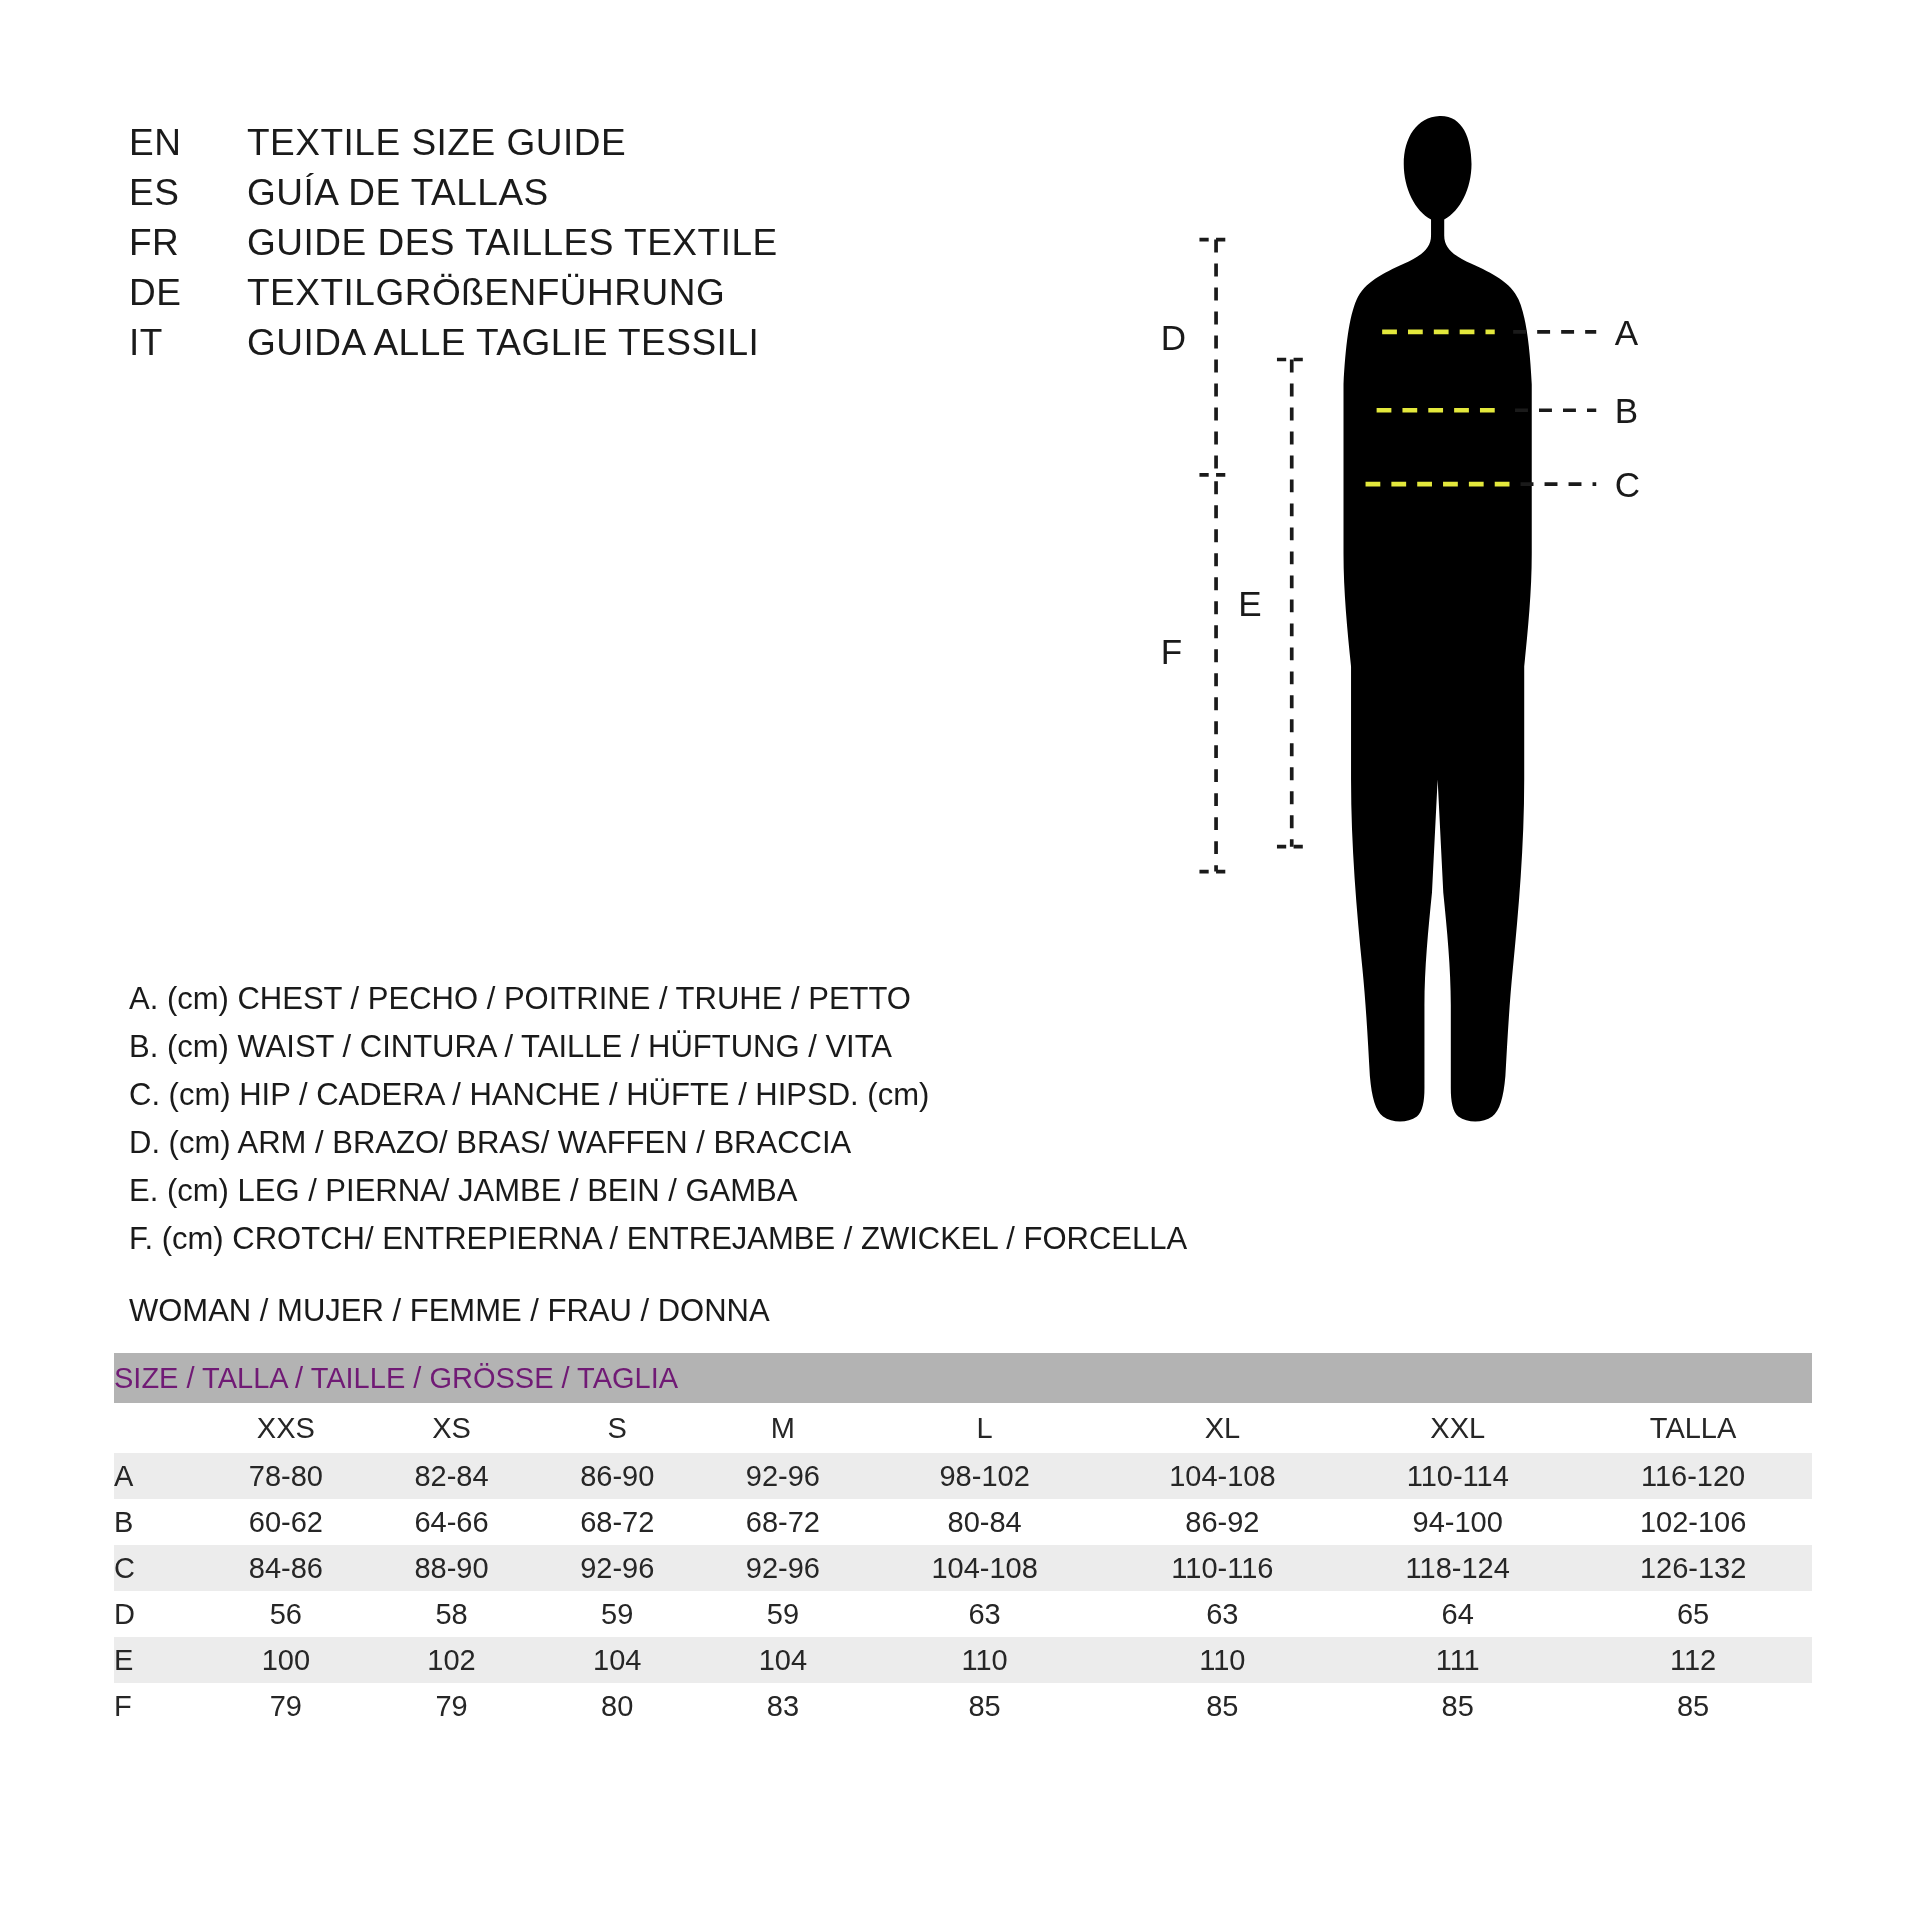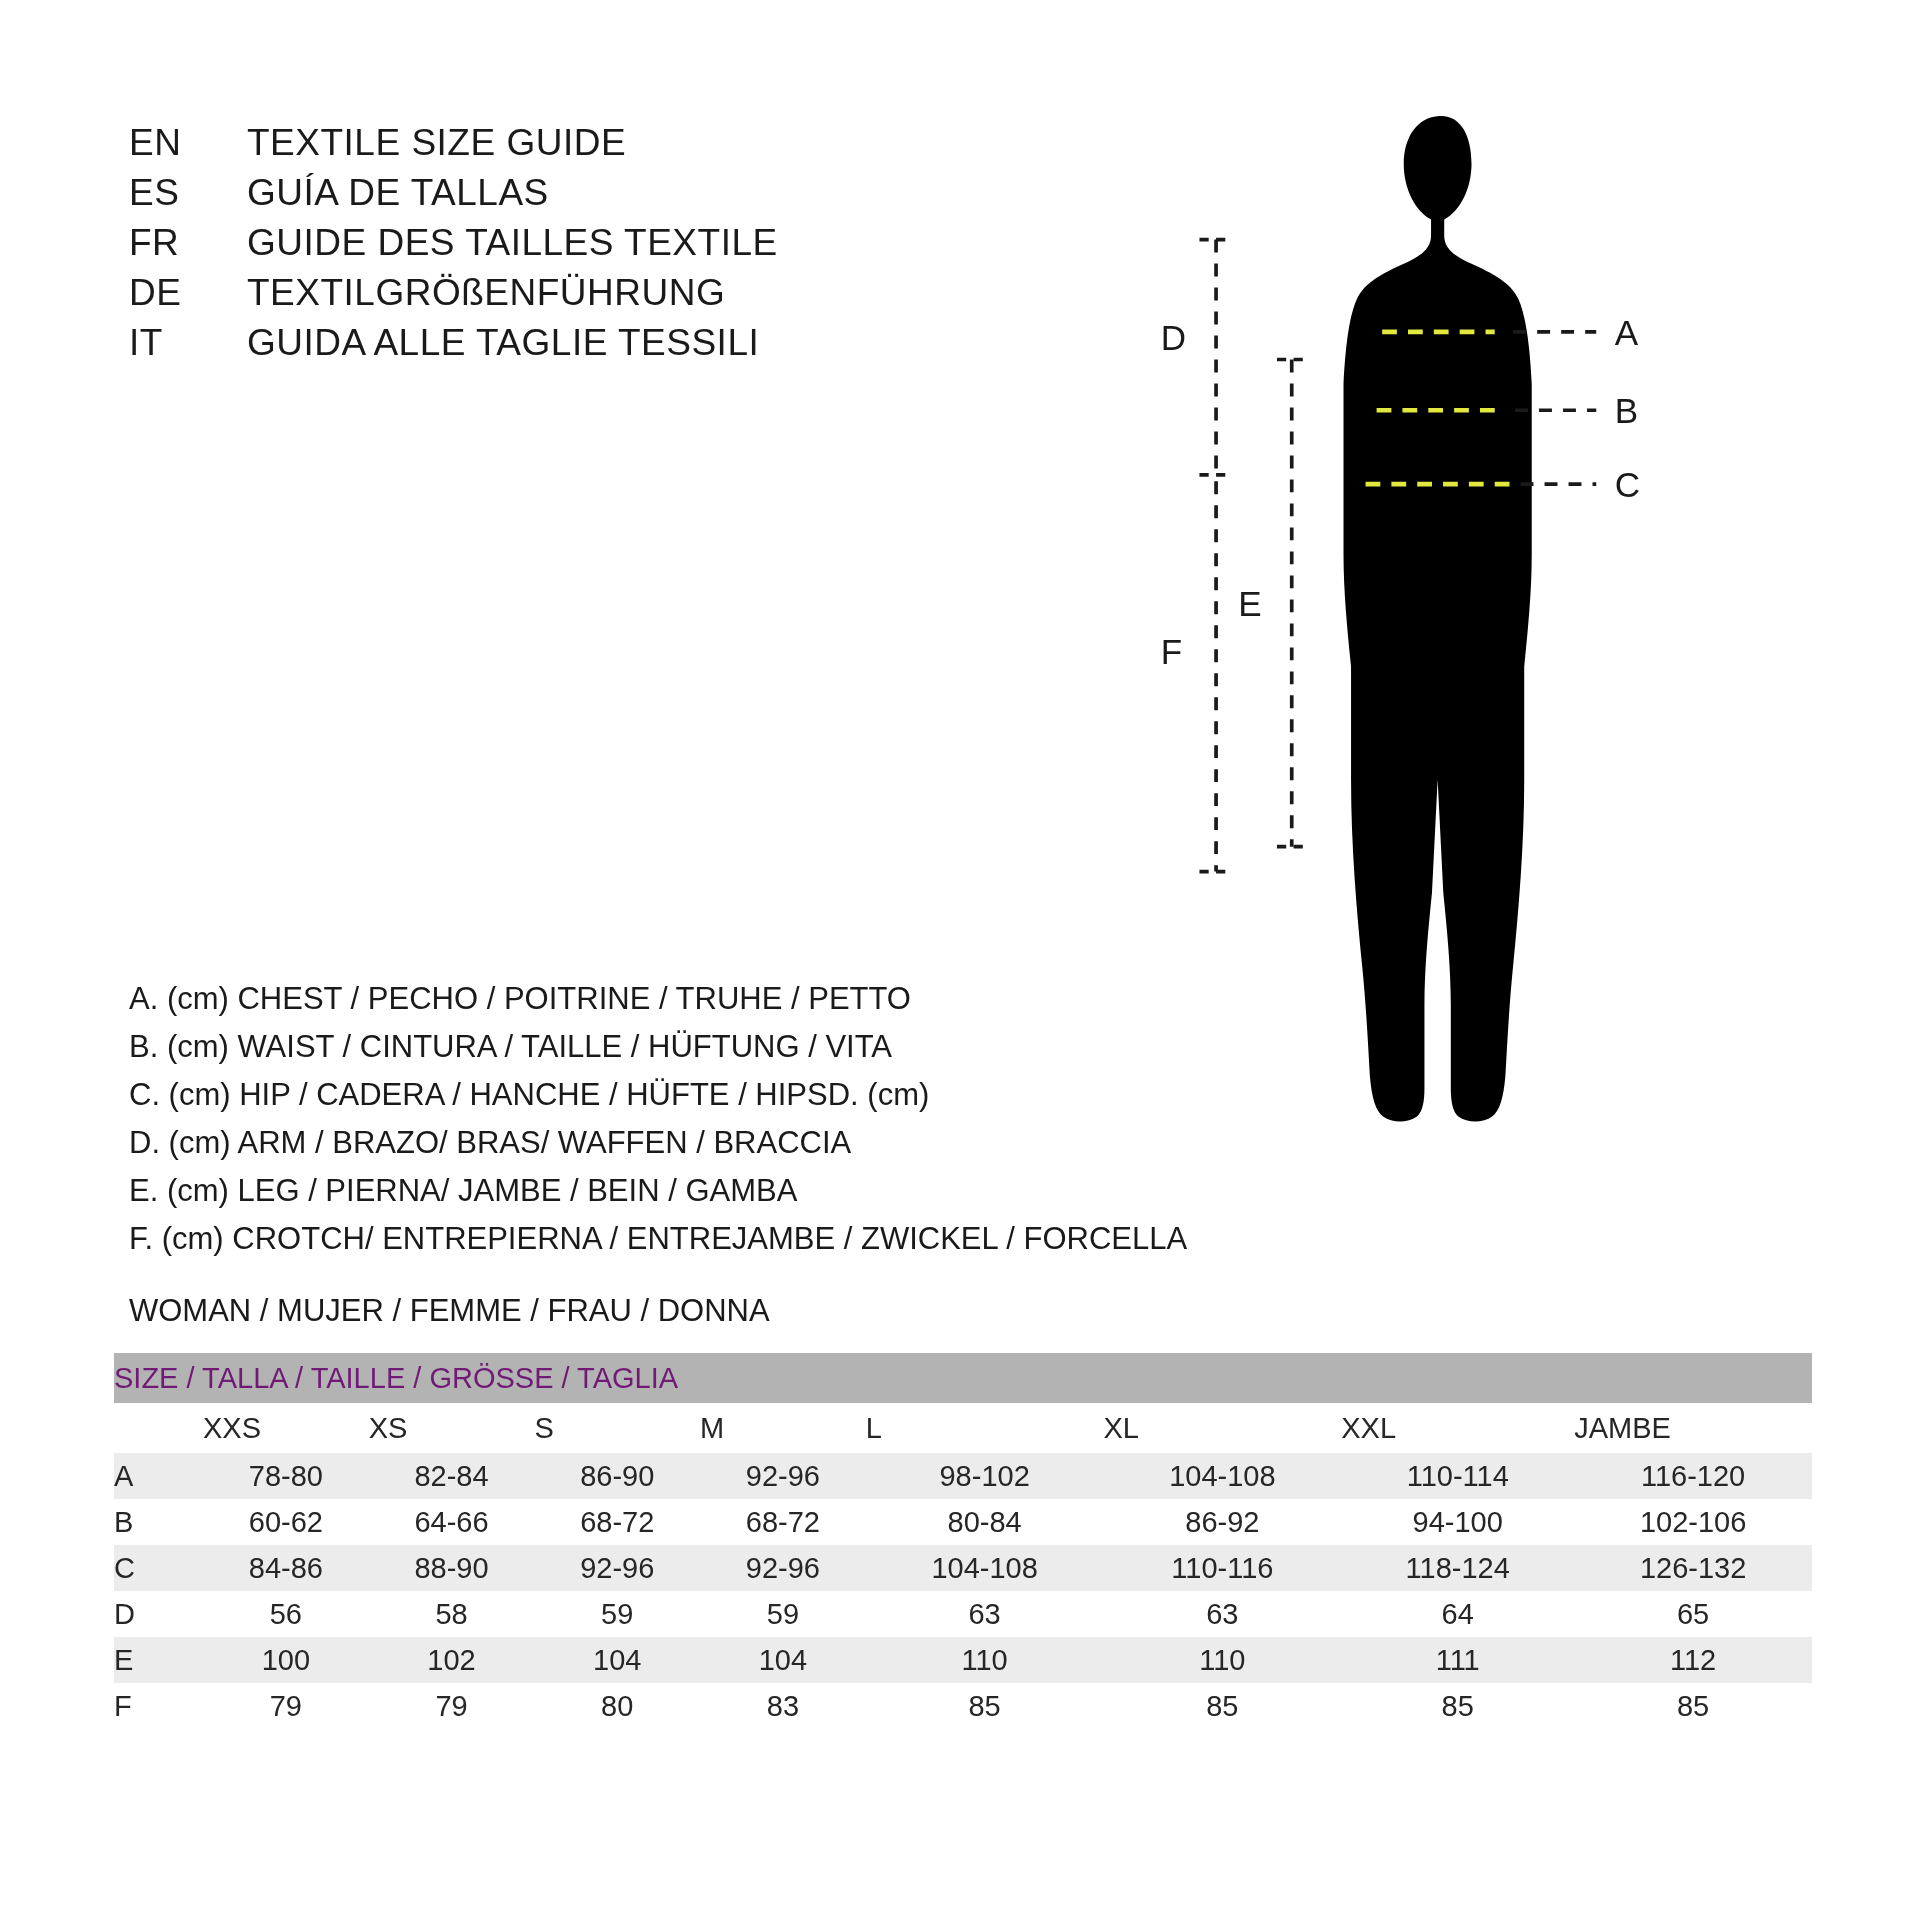--- a/index.html
+++ b/index.html
@@ -78,21 +78,21 @@
   .tbl-head-row td {
     background: #b3b3b3;
     height: 50px;
     font-size: 29px;
     text-align: left;
     padding-left: 13px;
     color: #701a75;
   }
   .tbl-sizes-row td {
     height: 50px;
-    text-align: left;
+    text-align: center;
     color: #262626;
     background: #ffffff;
   }
   .tbl-row td {
     height: 46px;
     text-align: center;
     color: #262626;
   }
   .tbl-row.shade td {
     background: #ececec;
@@ -217,21 +217,21 @@
     </tr>
     <tr class="tbl-sizes-row">
       <td class="row-label"></td>
       <td>XXS</td>
       <td>XS</td>
       <td>S</td>
       <td>M</td>
       <td>L</td>
       <td>XL</td>
       <td>XXL</td>
-      <td>JAMBE</td>
+      <td>TALLA</td>
     </tr>
 
     <tr class="tbl-row shade">
       <td class="row-label">A</td>
       <td>78-80</td>
       <td>82-84</td>
       <td>86-90</td>
       <td>92-96</td>
       <td>98-102</td>
       <td>104-108</td>

